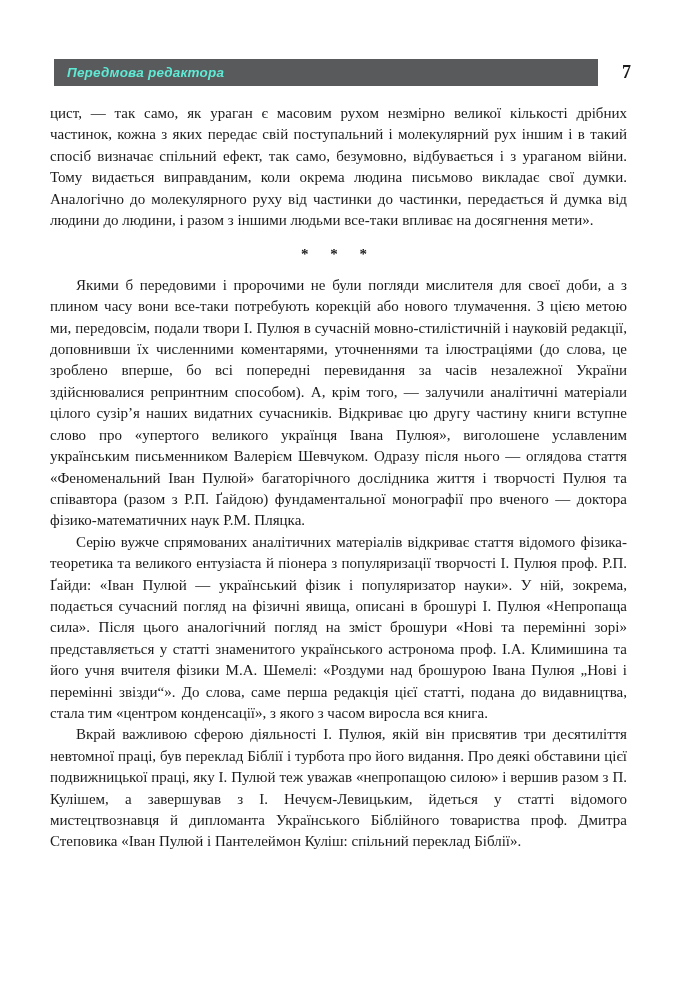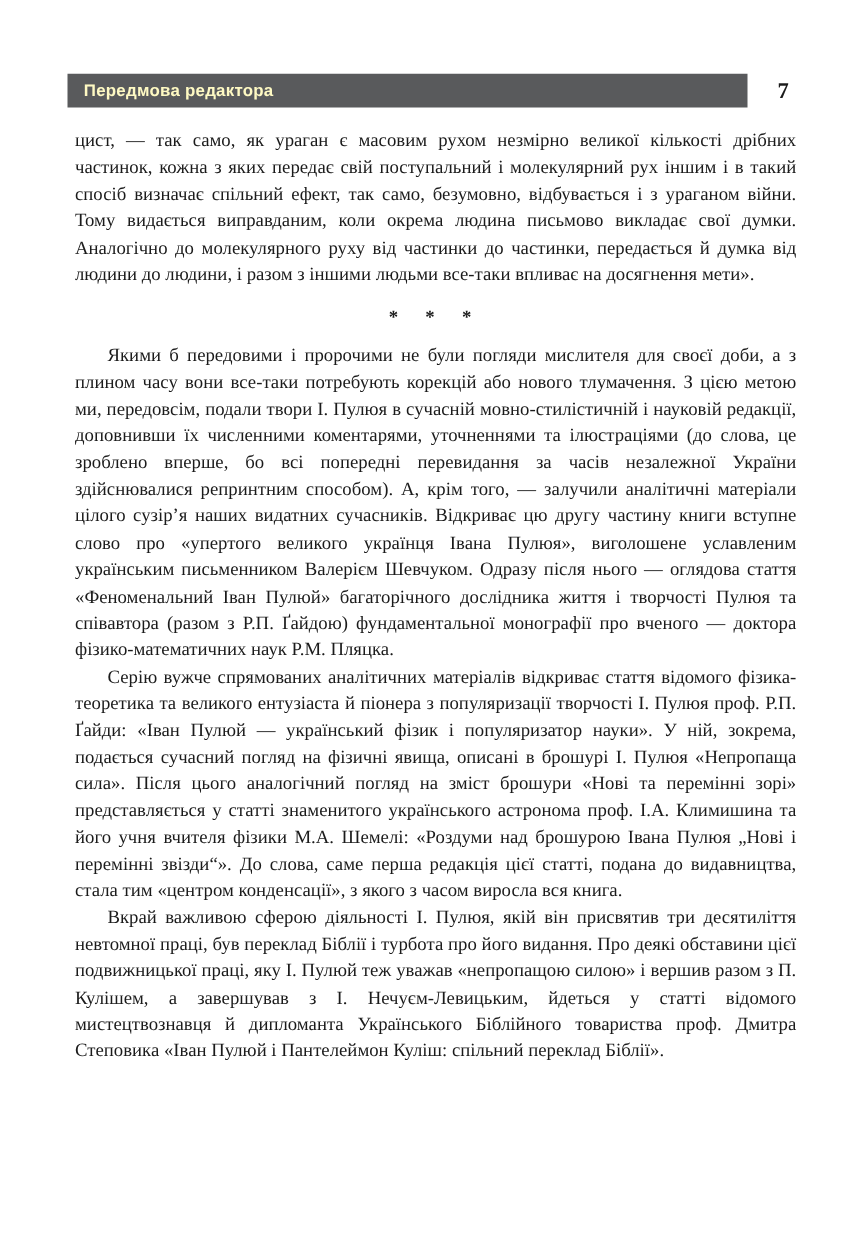--- a/index.html
+++ b/index.html
@@ -28,37 +28,38 @@
     flex: 1;
     height: 27px;
     background: #595a5c;
     display: flex;
     align-items: center;
     padding-left: 13px;
     margin-right: 24px;
     box-sizing: border-box;
   }
   .running-title {
-    color: #fef9c3;
+    color: #5eead4;
     font-family: "Liberation Sans", sans-serif;
     font-weight: bold;
     font-size: 13.5px;
     letter-spacing: 0.2px;
+    font-style: italic;
   }
   .page-number {
     font-family: "Liberation Serif", serif;
     font-weight: bold;
     font-size: 18px;
     color: #1b1b1b;
     line-height: 27px;
   }
   .body-text {
     position: absolute;
     top: 103px;
-    left: 60px;
+    left: 50px;
     width: 577px;
     text-align: justify;
     font-size: 15px;
     line-height: 21.4px;
   }
   .body-text p {
     margin: 0;
     padding: 0;
     text-indent: 26px;
   }

